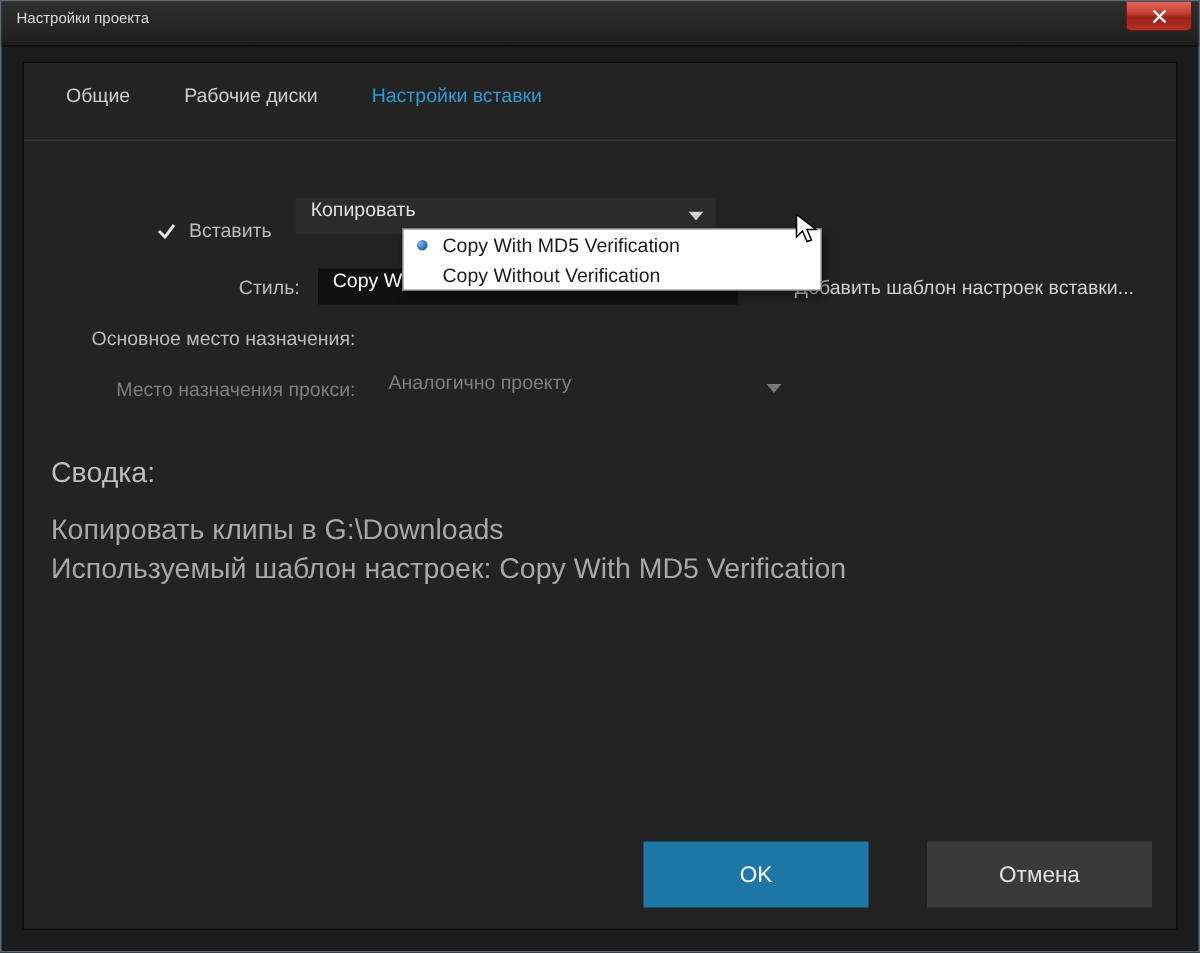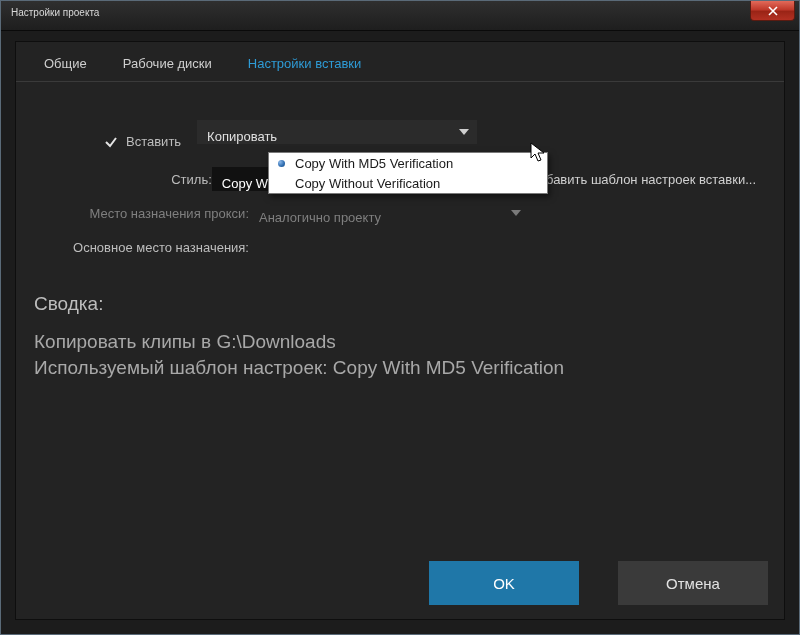--- a/index.html
+++ b/index.html
@@ -39,21 +39,21 @@
   .client {
     position: absolute;
     top: 40px; left: 14px; right: 14px; bottom: 14px;
     background: #232323;
     border: 1px solid #0e0e0e;
   }
   
   .tabs {
     display: flex;
     gap: 0;
-    padding: 8px 10px 0 10px;
+    padding: 8px 10px 12px 10px;
     border-bottom: 1px solid #3a3a3a;
   }
   .tab {
     padding: 6px 18px 8px 18px;
     font-size: 13px;
     color: #cfcfcf;
     cursor: pointer;
     border-bottom: 2px solid transparent;
   }
   .tab.active {
@@ -67,20 +67,21 @@
   }
   .row {
     display: flex;
     align-items: center;
     margin-bottom: 10px;
     min-height: 24px;
   }
   .row-label {
     width: 205px;
     text-align: right;
+    padding-right: 12px;
     color: #bdbdbd;
   }
   .row-label.dim { color: #7f7f7f; }
   .checkbox-row {
     display: flex; align-items: center;
     margin-left: 60px;
     gap: 8px;
     margin-bottom: 8px;
     margin-top: 28px;
   }
@@ -88,21 +89,21 @@
     width: 14px; height: 14px;
     display: inline-flex; align-items: center; justify-content: center;
     color: #e4e4e4;
   }
   .dropdown {
     position: relative;
     flex: 0 0 280px;
     height: 24px;
     background: #2b2b2b;
     color: #e0e0e0;
-    display: flex; align-items: flex-end;
+    display: flex; align-items: flex-start;
     padding: 0 24px 0 10px;
     cursor: pointer;
     font-size: 13px;
   }
   .dropdown.open {
     background: #111;
     color: #fff;
   }
   .dropdown.dim-text { color: #7f7f7f; }
   .dropdown .caret {
@@ -221,36 +222,36 @@
           <span class="caret">
             <svg viewBox="0 0 10 6">
                 <path d="M0 0 L5 6 L10 0 Z" fill="#e6e6e6"></path>
               </svg>
           </span>
         </div>
         <span class="right-link">Добавить шаблон настроек вставки...</span>
       </div>
 
       <div class="row">
+        <div class="row-label">Основное место назначения:</div>
+        <div class="dropdown" style="visibility:hidden;"></div>
+      </div>
+
+      <div class="row">
         <div class="row-label dim">Место назначения прокси:</div>
         <div class="dropdown dim-text" style="background:transparent;">
           <span>Аналогично проекту</span>
           <span class="caret">
             <svg viewBox="0 0 10 6">
                 <path d="M0 0 L5 6 L10 0 Z" fill="#7a7a7a"></path>
               </svg>
           </span>
         </div>
       </div>
 
-      <div class="row">
-        <div class="row-label">Основное место назначения:</div>
-        <div class="dropdown" style="visibility:hidden;"></div>
-      </div>
-
     </div>
 
     <div class="dd-list">
       <div class="dd-item">
         <span class="dd-radio">
             <span class="dot"></span>
           </span>
         <span>Copy With MD5 Verification</span>
       </div>
       <div class="dd-item">

